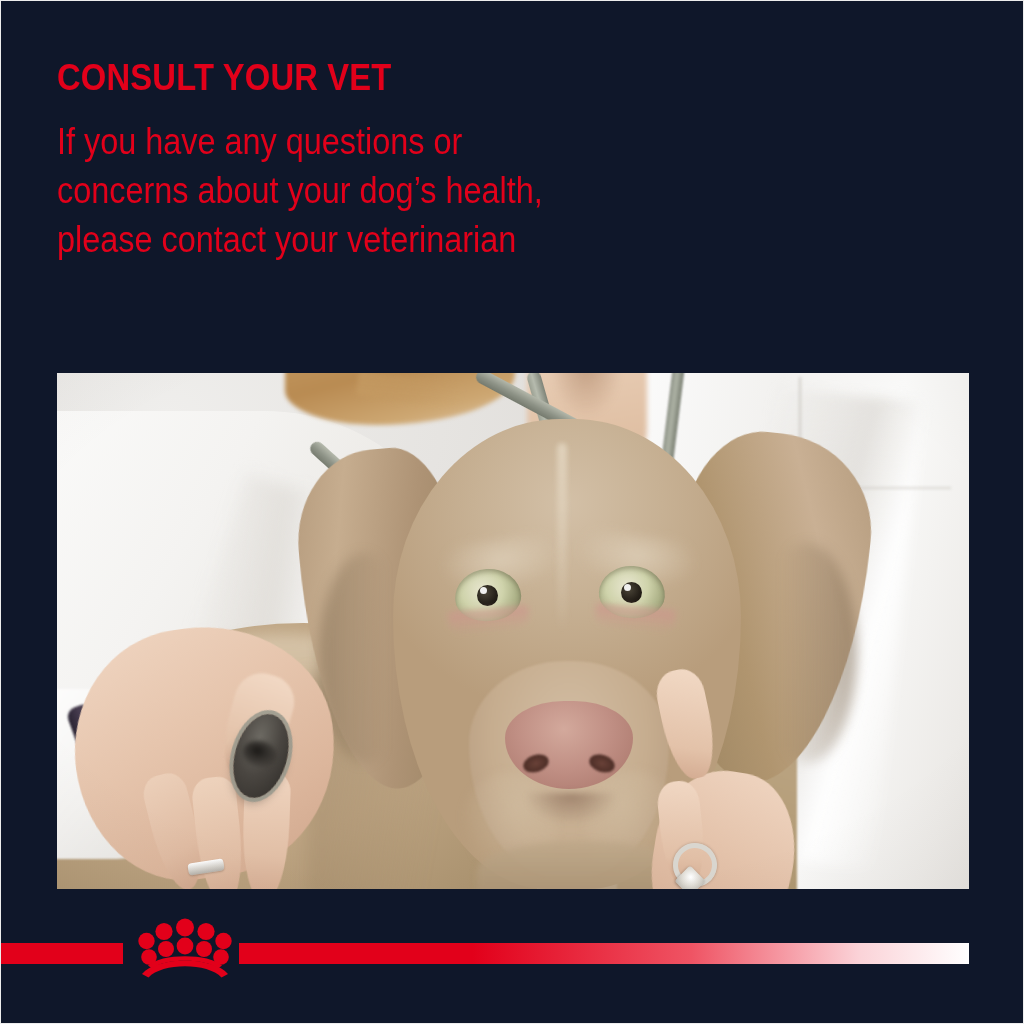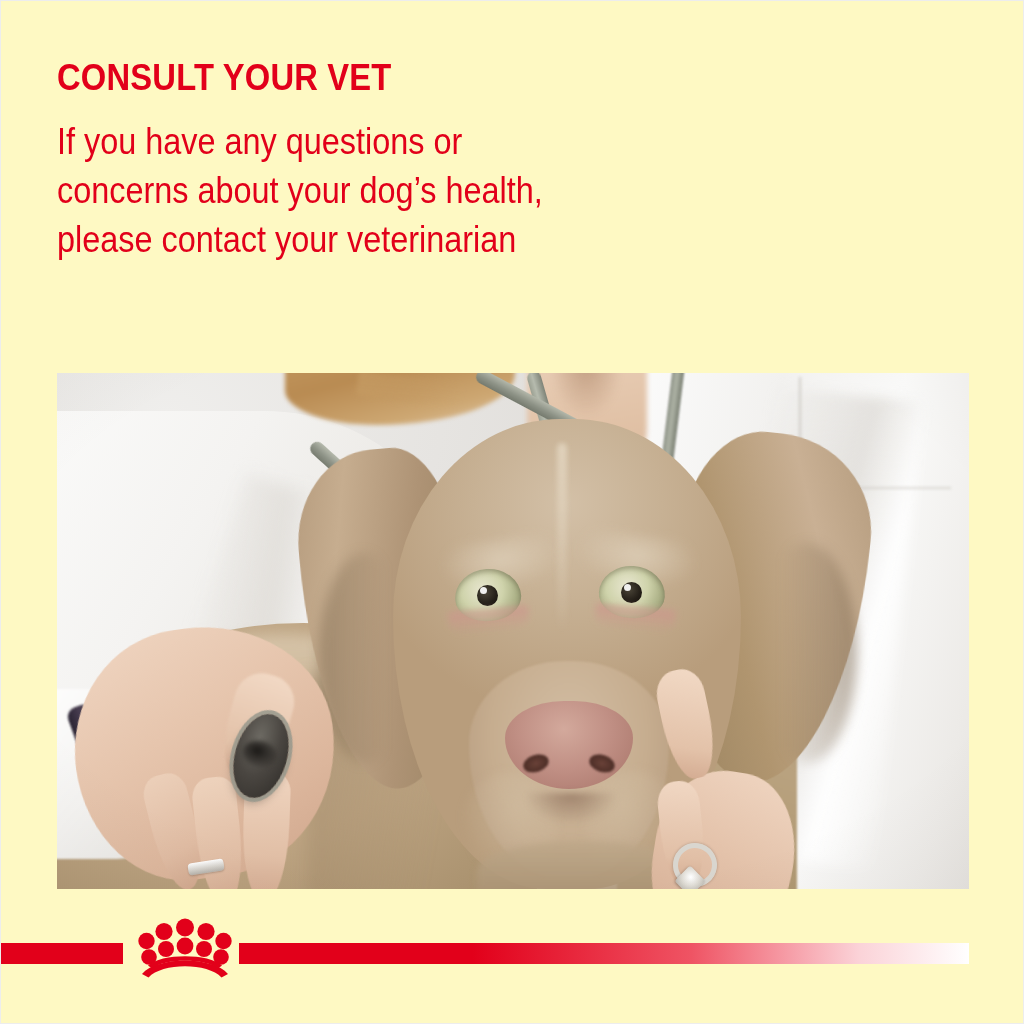--- a/index.html
+++ b/index.html
@@ -11,21 +11,21 @@
     width: 1024px;
     height: 1024px;
     position: relative;
     overflow: hidden;
     font-family: "Liberation Sans", sans-serif;
     -webkit-font-smoothing: antialiased;
   }
   .page {
     position: absolute;
     inset: 0;
-    background: #fef9c3;
+    background: #0f172a;
     border: 1px solid #ededed;
     box-sizing: border-box;
   }
 
   
   .headline {
     position: absolute;
     left: 56px;
     top: 57px;
     color: #e2001a;

